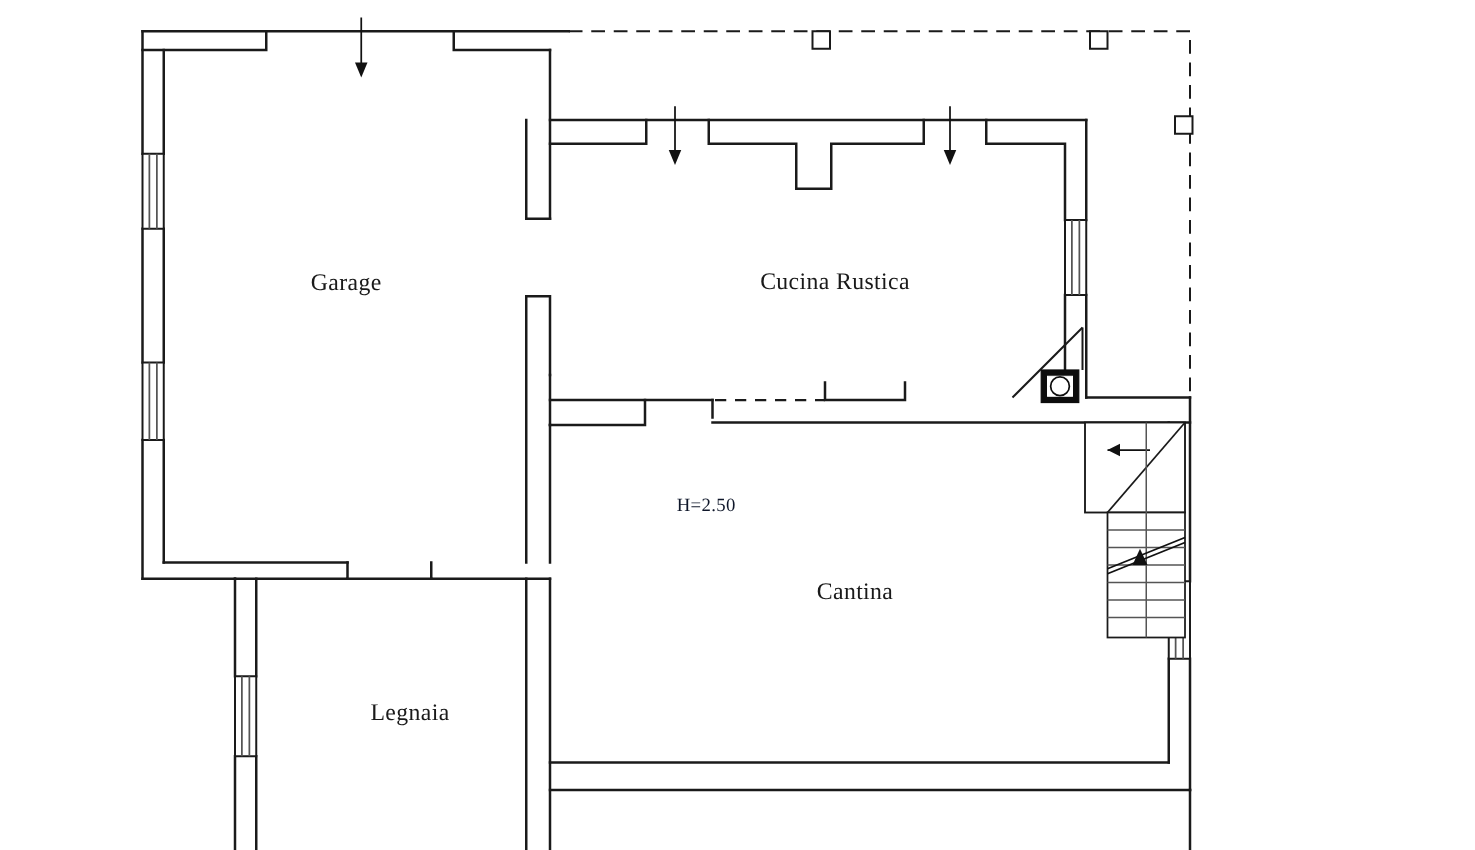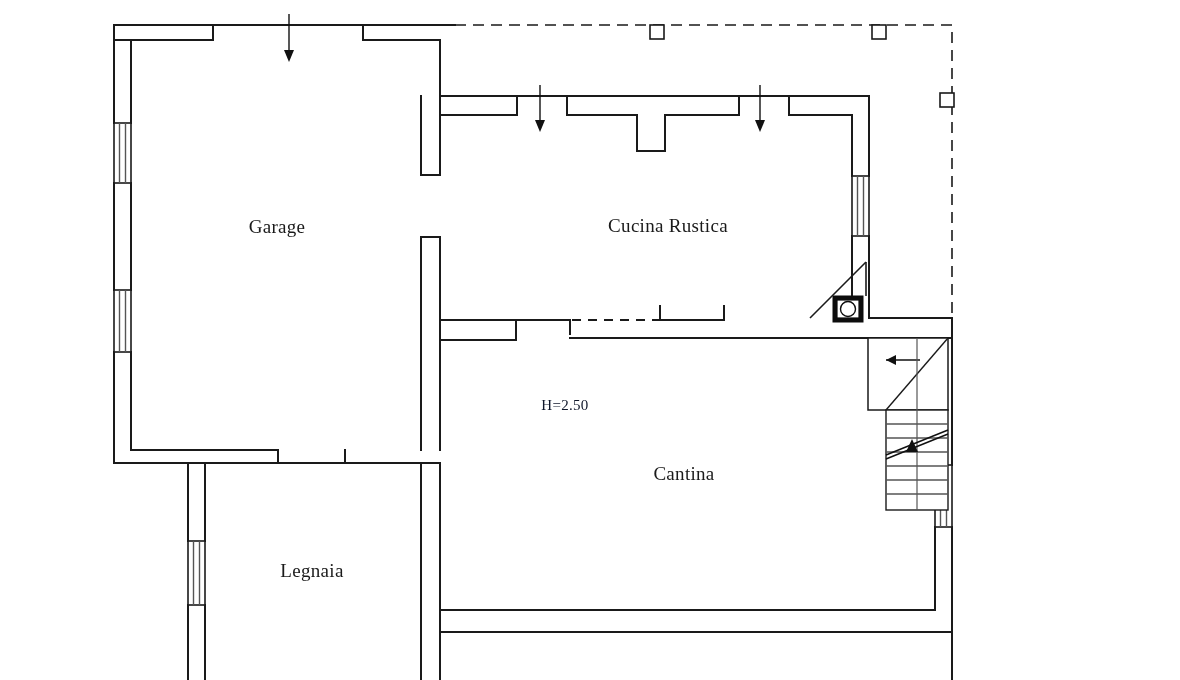--- a/index.html
+++ b/index.html
@@ -232,19 +232,19 @@
     </g>
 
   </svg>
 
   <div class="room-label" style="left:277px; top:227px;">Garage</div>
 
   <div class="room-label" style="left:668px; top:226px;">Cucina Rustica</div>
 
   <div class="room-label" style="left:684px; top:474px;">Cantina</div>
 
-  <div class="room-label" style="left:312px; top:571px;">Legnaia</div>
+  <div class="room-label" style="left:328px; top:571px;">Legnaia</div>
 
   <div class="height-label" style="left:565px; top:405px;">H=2.50</div>
 
   <div class="compass-letter" style="left:1092px; top:667px;">N</div>
 
 </div>
 
 </body></html>

